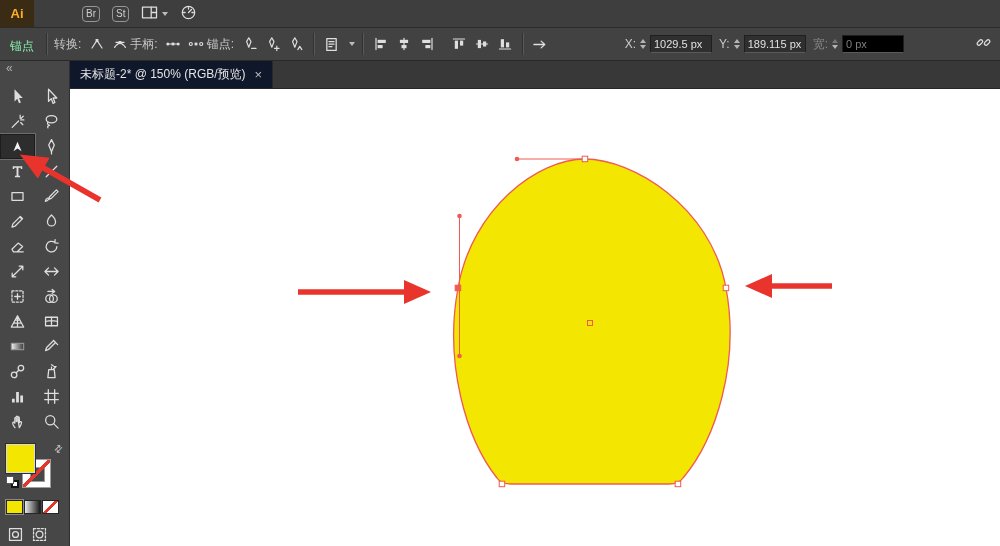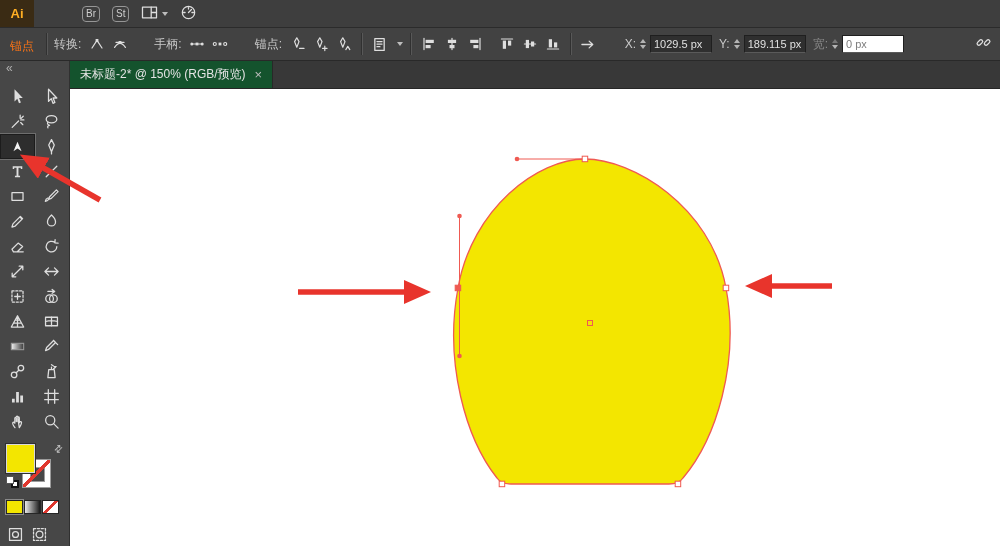--- a/index.html
+++ b/index.html
@@ -12,32 +12,32 @@
   .app-logo{width:34px;height:100%;background:#3a2b14;color:#ffaf24;font-weight:bold;font-size:13px;display:flex;align-items:center;justify-content:center;margin-right:6px}
   .menu-items{display:flex;height:100%}
   .menu-item{padding:0 11px;line-height:27px;cursor:default;white-space:nowrap}
   .menubar-right{display:flex;align-items:center;gap:12px;margin-left:42px}
   .badge{background:none;border:1px solid #969696;border-radius:4px;color:#cfcfcf;font-size:10px;height:16px;padding:0 3px;line-height:13px}
   .workspace{display:flex;align-items:center;gap:4px}
   .caret{width:0;height:0;border-left:3.5px solid transparent;border-right:3.5px solid transparent;border-top:4px solid #bdbdbd;display:inline-block}
 
   
   .controlbar{height:33px;flex:0 0 33px;background:#424242;border-bottom:1px solid #292929;display:flex;align-items:center;color:#c9c9c9;padding:0 8px;gap:7px}
-  .cb-title{margin:4px 5px 0 2px;color:#f97316;white-space:nowrap}
+  .cb-title{margin:4px 5px 0 2px;color:#86efac;white-space:nowrap}
   .vsep{width:1px;height:22px;background:#313131;box-shadow:1px 0 0 #585858;flex:0 0 1px}
-  .cb-groups{display:flex;align-items:flex-start;gap:24px}
+  .cb-groups{display:flex;align-items:flex-start;gap:0}
   .cb-group{display:flex;align-items:center;gap:2px}
   .cb-label{margin-right:3px;white-space:nowrap}
   .icon-btn{background:none;border:1px solid transparent;width:21px;height:21px;display:flex;align-items:center;justify-content:center;padding:0}
   .field{display:flex;align-items:center;gap:2px;white-space:nowrap}
   .stepper{display:inline-flex;flex-direction:column;gap:2px;margin:0 2px}
   .stepper .up{width:0;height:0;border-left:3.5px solid transparent;border-right:3.5px solid transparent;border-bottom:4px solid #b5b5b5}
   .stepper .dn{width:0;height:0;border-left:3.5px solid transparent;border-right:3.5px solid transparent;border-top:4px solid #b5b5b5}
   .num{display:inline-block;width:62px;height:18px;line-height:17px;background:#2f2f2f;border:1px solid #1f1f1f;border-bottom-color:#5a5a5a;color:#e0e0e0;font-size:11px;padding:0 3px;overflow:hidden;white-space:nowrap}
-  .field.dim .num{color:#7e7e7e;background:#ffffff}
+  .field.dim .num{color:#7e7e7e;background:#000000}
   .field.dim .f-label,.field.dim .stepper .up{border-bottom-color:#777}
   .field.dim{color:#8a8a8a}
   .chain{margin-left:64px}
 
   
   .main{flex:1;display:flex;min-height:0}
   .toolbar{width:70px;flex:0 0 70px;background:#474747;border-right:1px solid #303030;display:flex;flex-direction:column}
   .tb-head{height:17px;color:#b0b0b0;font-size:12px;padding:0 0 0 6px;letter-spacing:-1px}
   .tools-grid{display:grid;grid-template-columns:1fr 1fr;margin-top:8px}
   .tool{height:25px;display:flex;align-items:center;justify-content:center;cursor:pointer}
@@ -55,21 +55,21 @@
   .mini-swatches{display:flex;gap:1px;margin:14px 0 0 6px}
   .mini{width:17px;height:14px;border:1px solid #262626;padding:0}
   .mini.color{background:var(--yellow);box-shadow:0 0 0 1px #8a8a8a}
   .mini.grad{background:linear-gradient(90deg,#e8e8e8,#1a1a1a)}
   .mini.none{background:#fff;position:relative}
   .mini.none::after{content:"";position:absolute;inset:0;background:linear-gradient(135deg,transparent 44%,#e0372e 44%,#e0372e 58%,transparent 58%)}
   .draw-modes{display:flex;gap:7px;margin:12px 0 0 7px}
 
   .doc{flex:1;display:flex;flex-direction:column;min-width:0}
   .tabbar{height:28px;flex:0 0 28px;background:#383838;display:flex;border-bottom:1px solid #262626}
-  .tab{background:#14532d;display:flex;align-items:center;padding:0 10px;gap:9px;border-right:1px solid #282828;color:#e3e3e3}
+  .tab{background:#0f172a;display:flex;align-items:center;padding:0 10px;gap:9px;border-right:1px solid #282828;color:#e3e3e3}
   .tab-title{white-space:nowrap}
   .tab-close{color:#bdbdbd;font-size:13px;line-height:1;cursor:pointer}
   .canvas{flex:1;background:#ffffff;position:relative;overflow:hidden}
   .art{position:absolute;left:0;top:0}
 
   .shape{fill:var(--yellow);stroke:var(--sel);stroke-width:1.3}
   .sel line{stroke:var(--sel);stroke-width:1}
   .sel .dot{fill:var(--sel)}
   .sel .anch{fill:#fff;stroke:var(--sel);stroke-width:1}
   .sel .anch.selected{fill:var(--sel)}

